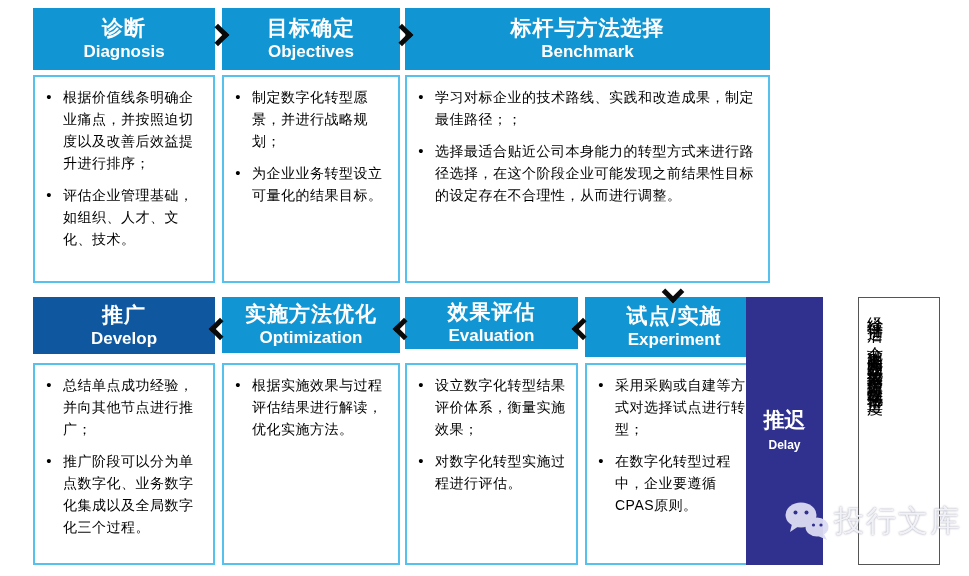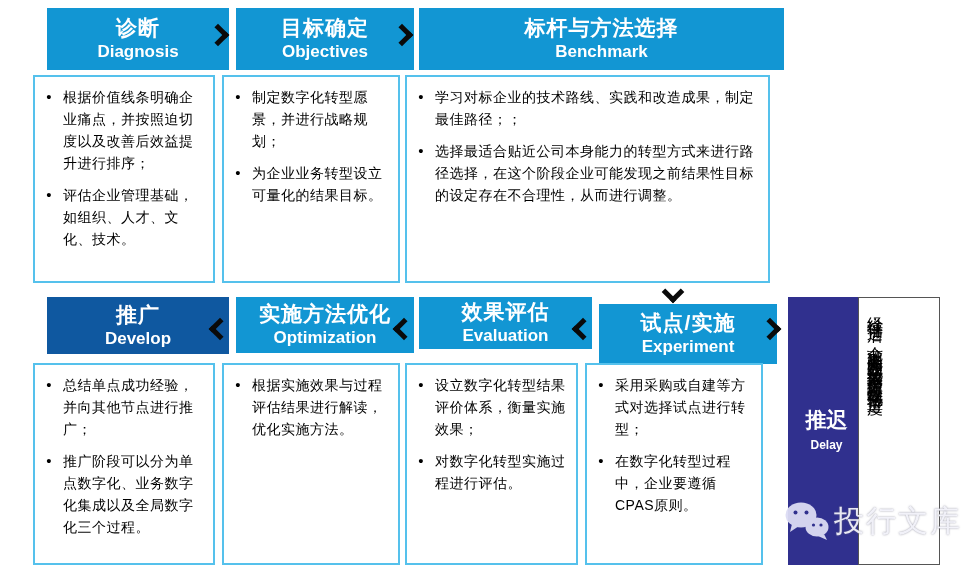--- a/index.html
+++ b/index.html
@@ -1,21 +1,21 @@
 <!DOCTYPE html>
 <html><head>
 <meta charset="utf-8">
 <style>
   html,body{margin:0;padding:0;background:#fff;}
   body{font-family:"Liberation Sans","DejaVu Sans",sans-serif;}
   .canvas{position:relative;width:969px;height:576px;background:#fff;overflow:hidden;}
 
   
   .hdr{position:absolute;display:flex;flex-direction:column;align-items:center;justify-content:center;
-       color:#fff;text-align:center;margin-left:14px;}
+       color:#fff;text-align:center;}
   .hdr .zh{font-size:21px;font-weight:bold;line-height:26px;letter-spacing:1px;}
   .hdr .en{font-size:17px;font-weight:bold;line-height:22px;}
   .cyan{background:#1296d3;}
   .darkblue{background:#0f58a0;}
 
   
   .bodybox{position:absolute;background:#fff;border:2px solid #55c1ec;box-sizing:border-box;
            padding-top:9px;color:#000;}
   .bullet{display:flex;margin-bottom:10px;}
   .bullet .dot{flex:none;width:28px;text-align:center;font-size:15px;line-height:22px;}
@@ -31,36 +31,36 @@
   #h-diagnosis{left:33px;top:8px;width:182px;height:62px;}
   #h-objectives{left:222px;top:8px;width:178px;height:62px;}
   #h-benchmark{left:405px;top:8px;width:365px;height:62px;}
   #b-diagnosis{left:33px;top:75px;width:182px;height:208px;}
   #b-objectives{left:222px;top:75px;width:178px;height:208px;}
   #b-benchmark{left:405px;top:75px;width:365px;height:208px;}
 
   #h-develop{left:33px;top:297px;width:182px;height:57px;}
   #h-optimization{left:222px;top:297px;width:178px;height:56px;}
   #h-evaluation{left:405px;top:297px;width:173px;height:52px;}
-  #h-experiment{left:585px;top:304px;width:178px;height:60px;}
+  #h-experiment{left:585px;top:297px;width:178px;height:60px;}
   #b-develop{left:33px;top:363px;width:182px;height:202px;}
   #b-optimization{left:222px;top:363px;width:178px;height:202px;}
   #b-evaluation{left:405px;top:363px;width:173px;height:202px;}
   #b-experiment{left:585px;top:363px;width:178px;height:202px;}
 
   #arrow-1{left:210px;top:27px;}
   #arrow-2{left:394px;top:27px;}
   #arrow-down{left:665px;top:284px;}
   #arrow-3{left:212px;top:321px;}
   #arrow-4{left:396px;top:321px;}
   #arrow-5{left:575px;top:321px;}
   #arrow-6{left:762px;top:321px;}
 
   
-  #delay-box{position:absolute;left:788px;top:297px;width:77px;height:268px;background:#30308e;
+  #delay-box{position:absolute;left:746px;top:297px;width:77px;height:268px;background:#30308e;
              display:flex;flex-direction:column;align-items:center;justify-content:center;color:#fff;text-align:center;}
   #delay-box .zh{font-size:21px;font-weight:bold;line-height:27px;}
   #delay-box .en{font-size:12px;font-weight:bold;line-height:24px;}
   #note-box{position:absolute;left:858px;top:297px;width:82px;height:268px;background:#fff;
             border:1px solid #555;box-sizing:border-box;overflow:hidden;}
   #note-box .vtext{writing-mode:vertical-rl;font-size:16px;line-height:27px;letter-spacing:2px;
                    height:100%;box-sizing:border-box;padding:6px 3px;color:#000;}
 
   
   #watermark{position:absolute;left:784px;top:500px;display:flex;align-items:center;z-index:5;}

